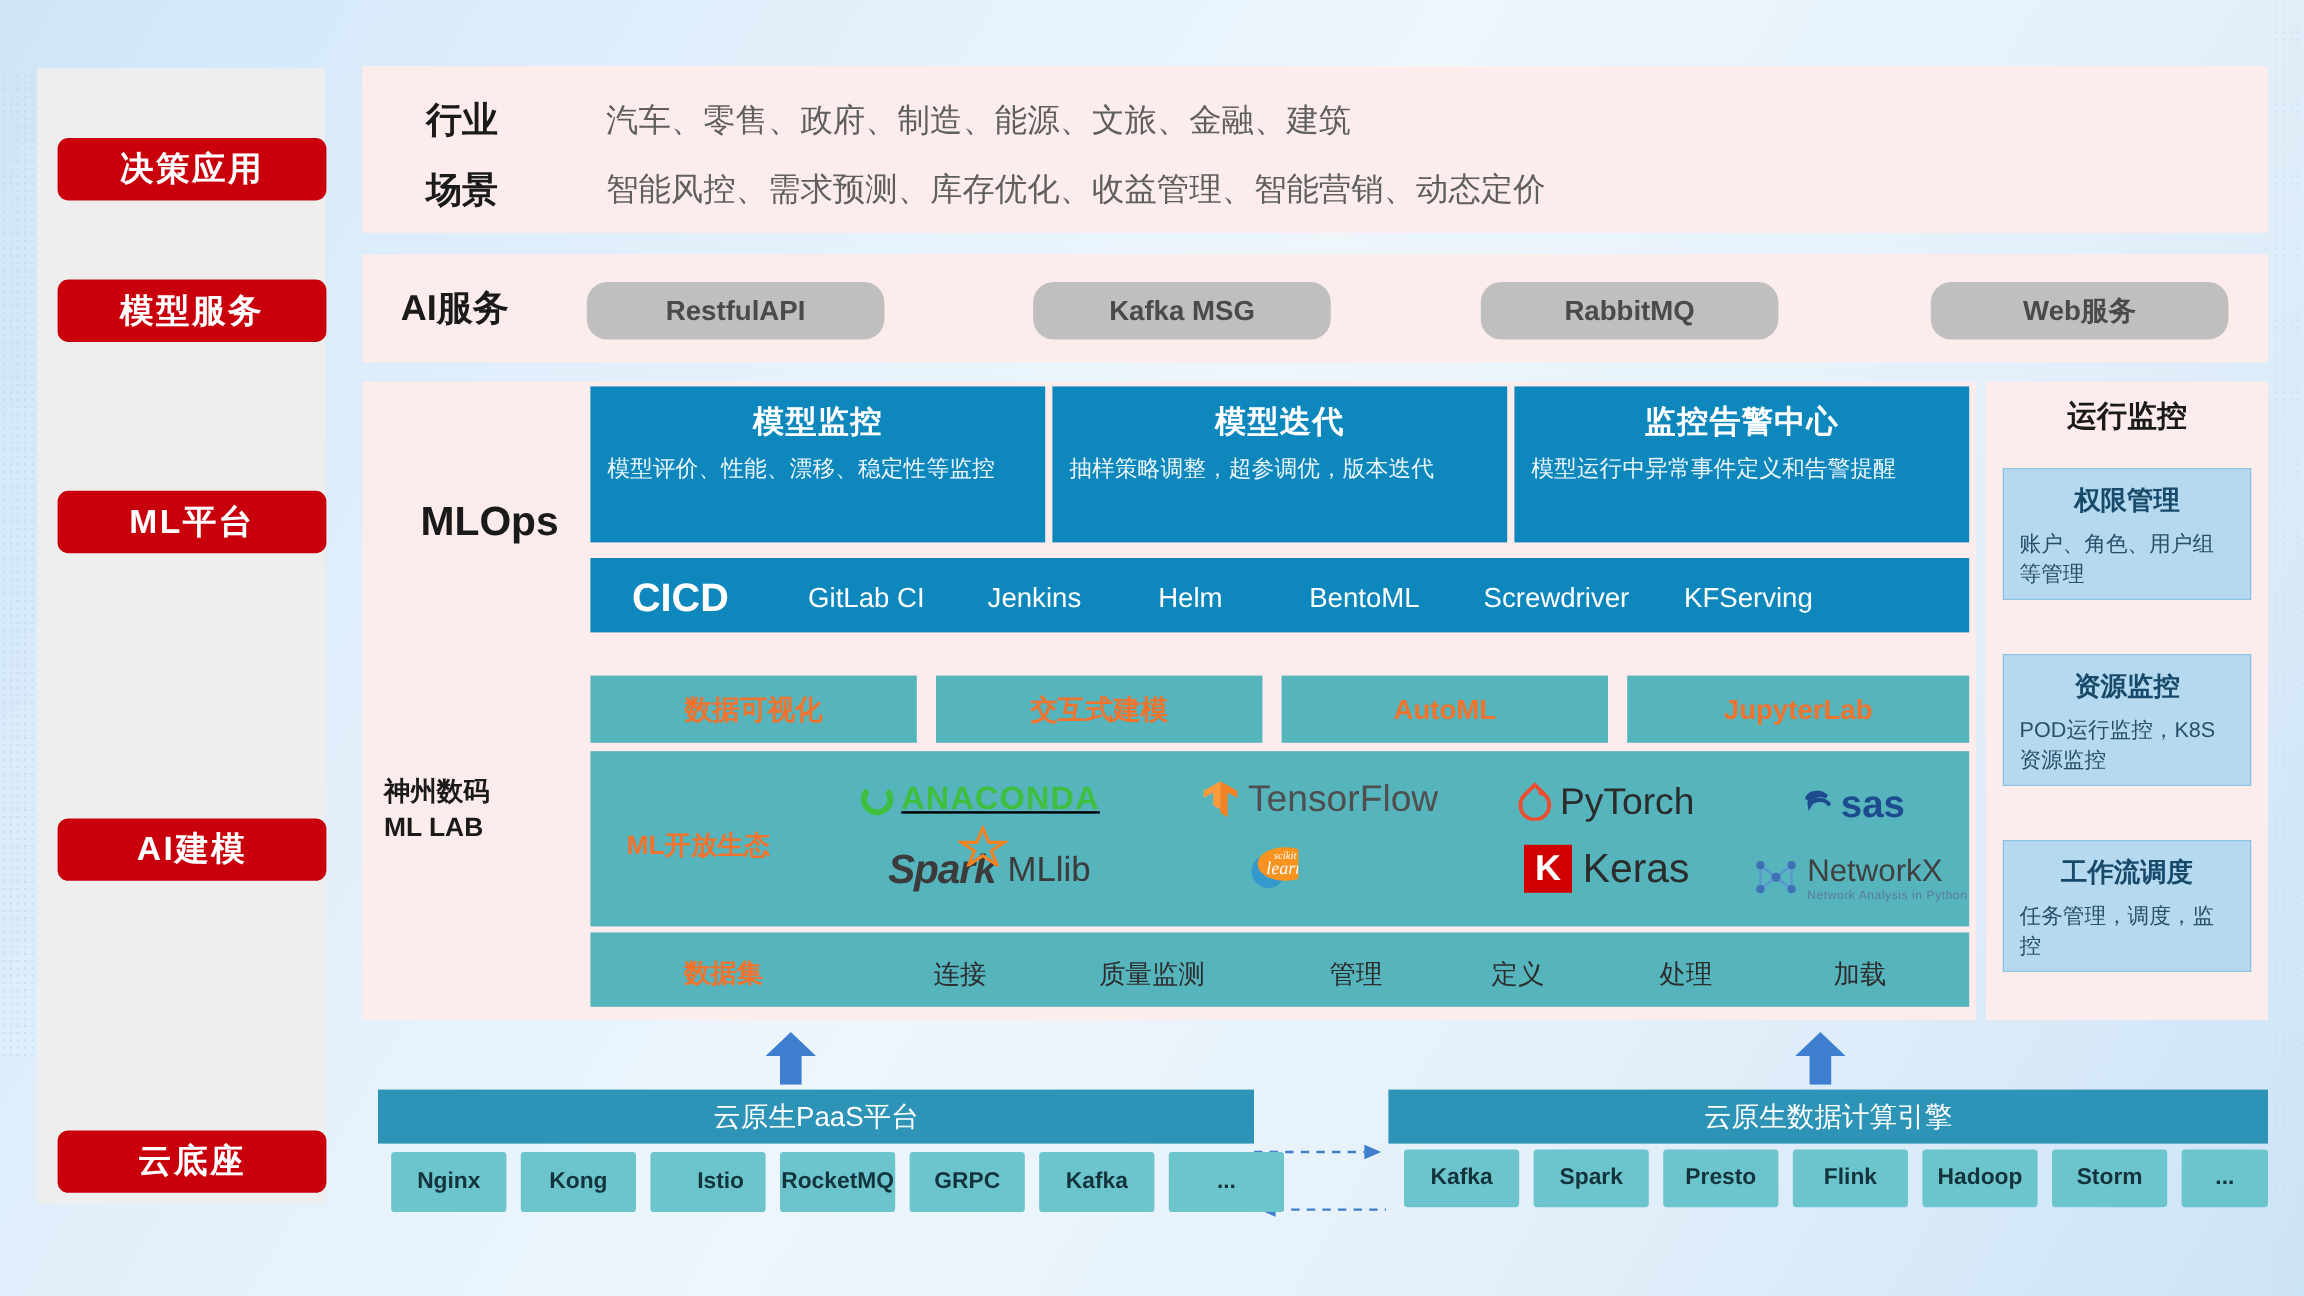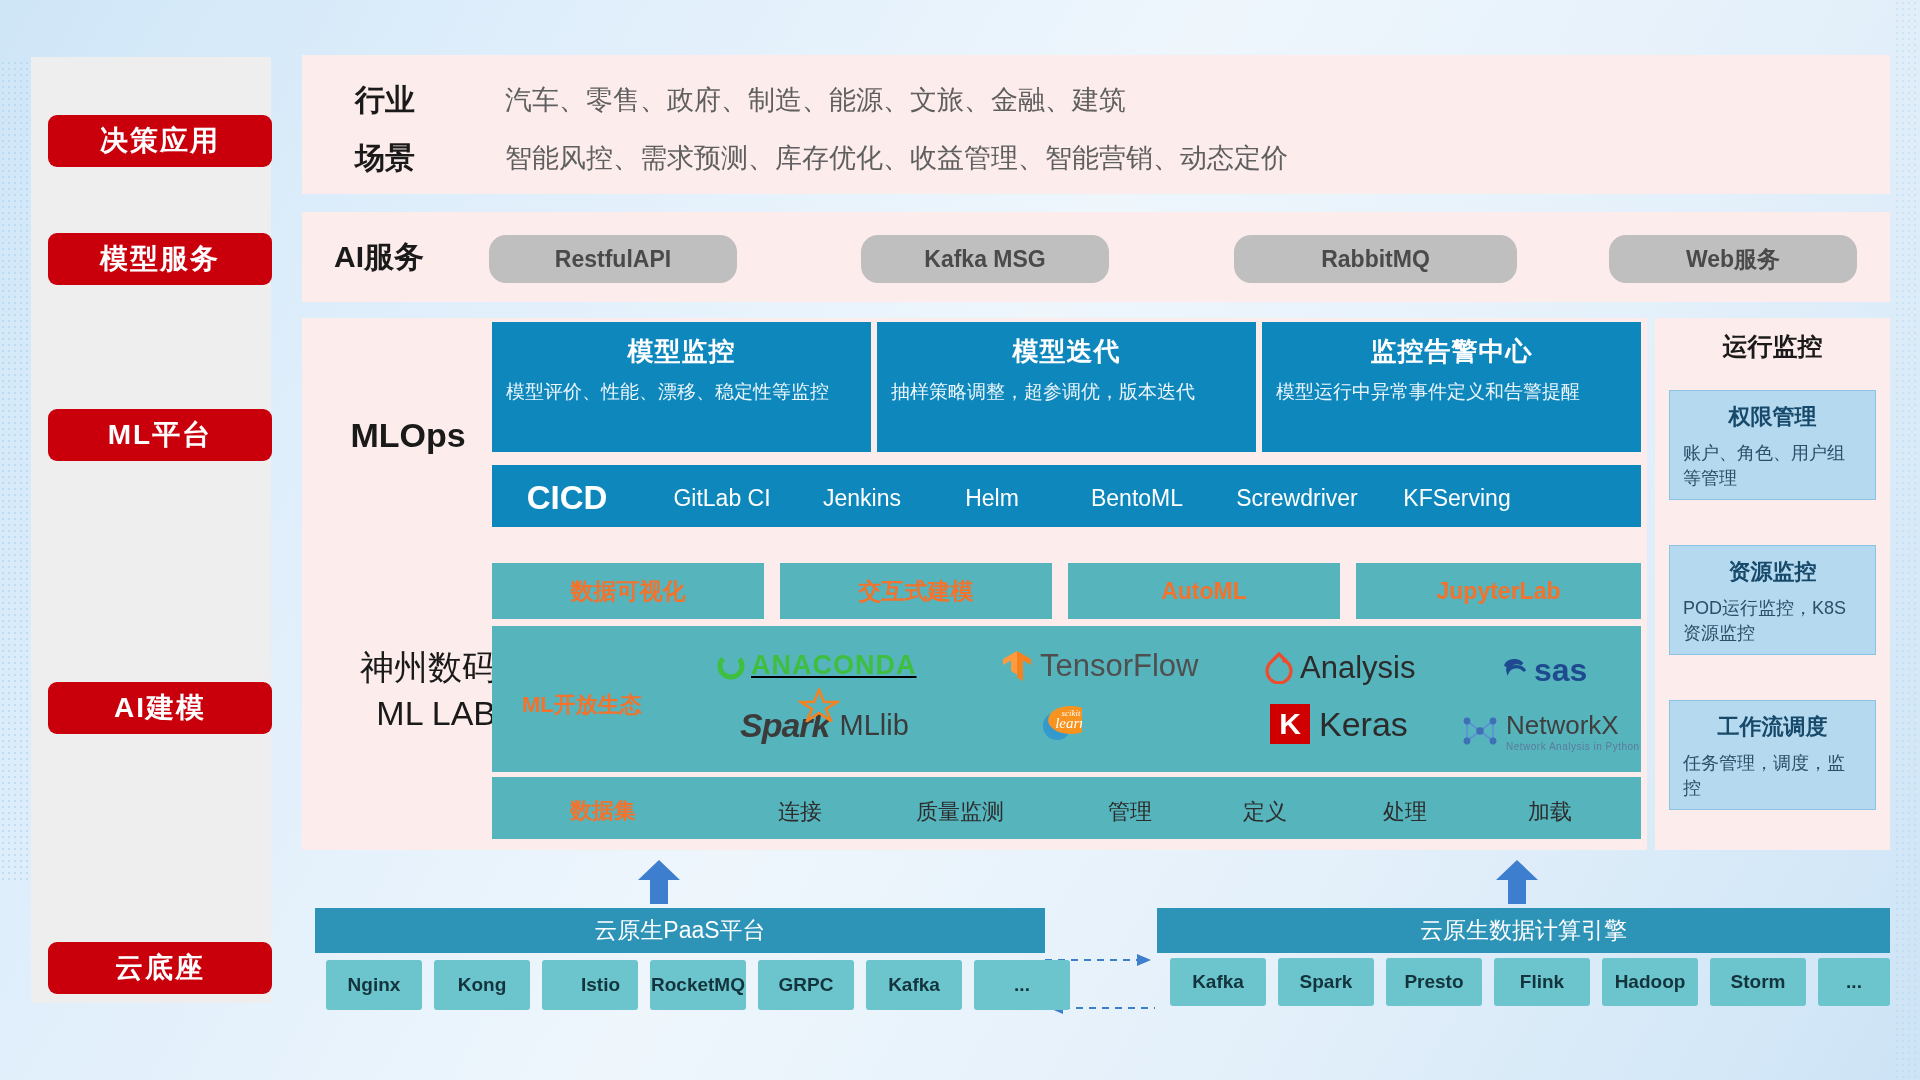--- a/index.html
+++ b/index.html
@@ -155,21 +155,21 @@
   <div class="kv-val" style="position:absolute; left:505px; top:140px;">智能风控、需求预测、库存优化、收益管理、智能营销、动态定价</div>
 
   <div class="panel" style="left:302px; top:212px; width:1588px; height:90px;"></div>
   <div class="rowlabel" style="left:334px; top:212px; width:150px; height:90px; font-size:30px;">AI服务</div>
   <div class="chip-gray" style="left:489px; top:235px; width:248px; height:48px;">
       <span>RestfulAPI</span>
     </div>
   <div class="chip-gray" style="left:861px; top:235px; width:248px; height:48px;">
       <span>Kafka MSG</span>
     </div>
-  <div class="chip-gray" style="left:1234px; top:235px; width:283px; height:48px;">
+  <div class="chip-gray" style="left:1234px; top:235px; width:248px; height:48px;">
       <span>RabbitMQ</span>
     </div>
   <div class="chip-gray" style="left:1609px; top:235px; width:248px; height:48px;">
       <span>Web服务</span>
     </div>
 
   <div class="panel" style="left:302px; top:318px; width:1345px; height:234px;"></div>
   <div class="rowlabel" style="left:328px; top:318px; width:160px; height:234px; font-size:34px; justify-content:center;">MLOps</div>
 
   <div class="card-blue" style="left:492px; top:322px; width:379px; height:130px;">
@@ -189,21 +189,21 @@
     <div class="cicd-title">CICD</div>
     <div class="cicd-item" style="width:160px;">GitLab CI</div>
     <div class="cicd-item" style="width:120px;">Jenkins</div>
     <div class="cicd-item" style="width:140px;">Helm</div>
     <div class="cicd-item" style="width:150px;">BentoML</div>
     <div class="cicd-item" style="width:170px;">Screwdriver</div>
     <div class="cicd-item" style="width:150px;">KFServing</div>
   </div>
 
   <div class="panel" style="left:302px; top:552px; width:1345px; height:298px;"></div>
-  <div style="position:absolute; left:320px; top:645px; width:176px; text-align:right; font-size:34px; font-weight:normal; color:#1a1a1a; line-height:1.35;">
+  <div style="position:absolute; left:320px; top:645px; width:176px; text-align:left; font-size:22px; font-weight:bold; color:#1a1a1a; line-height:1.35;">
     <div>神州数码</div>
     <div>ML LAB</div>
   </div>
 
   <div class="teal teal-top" style="left:492px; top:563px; width:272px; height:56px;">
       <span>数据可视化</span>
     </div>
   <div class="teal teal-top" style="left:780px; top:563px; width:272px; height:56px;">
       <span>交互式建模</span>
     </div>
@@ -230,21 +230,21 @@
       <polygon points="17,2 3,10 3,16 11,11.5 11,22 17,25.5" fill="#ff9a3d"></polygon>
     </svg>
     <span class="logo-txt" style="color:#4f4f4f; margin-left:6px; font-size:31px;">TensorFlow</span>
   </div>
 
   <div class="logo" style="left:1264px; top:650px;">
     <svg width="30" height="32" viewBox="0 0 30 32">
       <path d="M15 2 L24 11 A12 12 0 1 1 6 11 Z" fill="none" stroke="#ee4c2c" stroke-width="3.2"></path>
       <circle cx="20.5" cy="8.5" r="2.4" fill="#ee4c2c"></circle>
     </svg>
-    <span class="logo-txt" style="color:#2b2b2b; margin-left:6px; font-size:31px;">Analysis</span>
+    <span class="logo-txt" style="color:#2b2b2b; margin-left:6px; font-size:31px;">PyTorch</span>
   </div>
 
   <div class="logo" style="left:1500px; top:652px;">
     <svg width="32" height="30" viewBox="0 0 32 30">
       <path d="M6 9 a9 7 0 0 1 16 -1 a9 7 0 0 0 -14 7 a9 7 0 0 1 16 -1" fill="none" stroke="#1e4b8f" stroke-width="3.4" stroke-linecap="round"></path>
     </svg>
     <span class="logo-txt" style="color:#1e4b8f; font-weight:bold; font-size:32px; margin-left:2px;">sas</span>
   </div>
 
   <div class="logo" style="left:740px; top:706px;">

